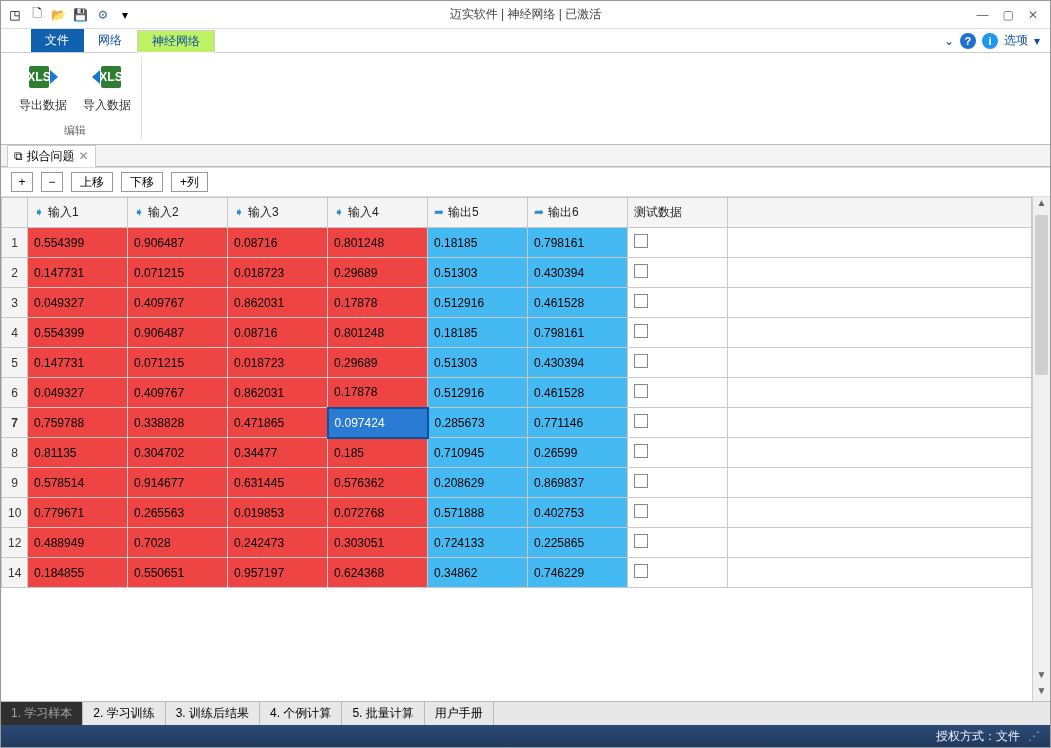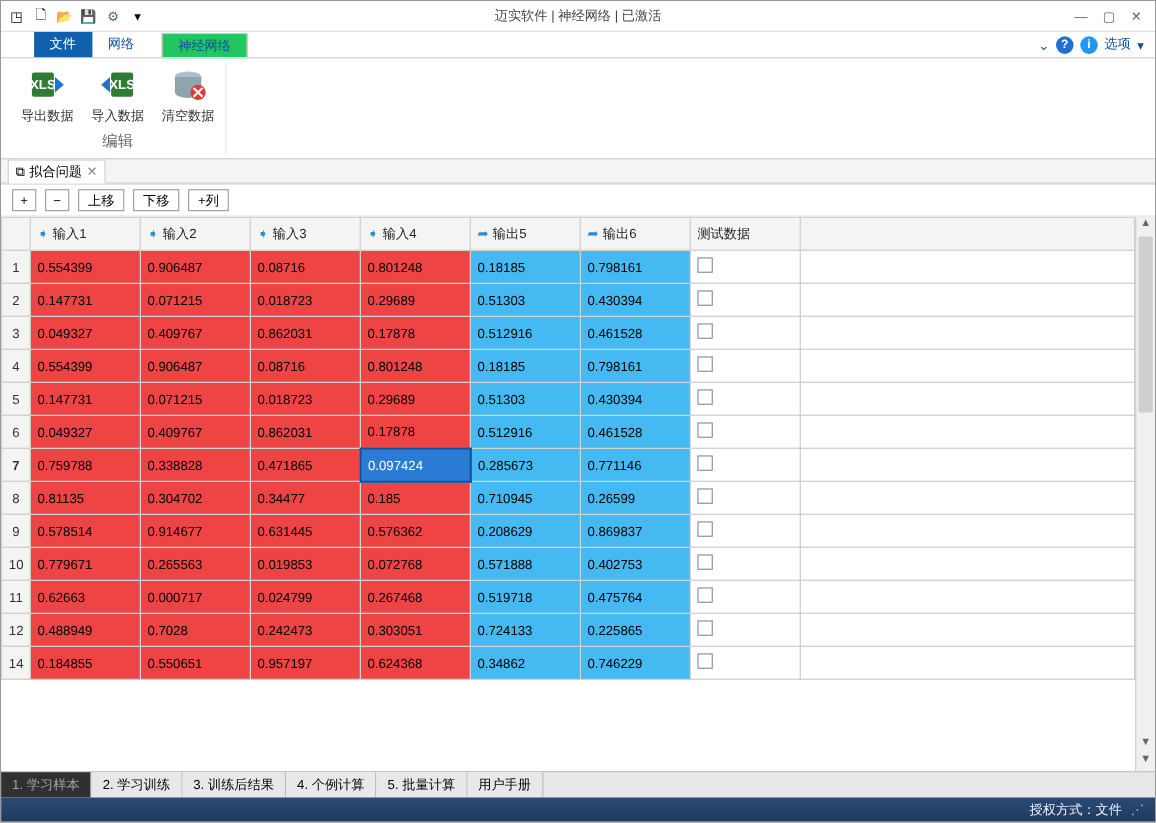--- a/index.html
+++ b/index.html
@@ -8,32 +8,32 @@
   .titlebar { height: 28px; background: #fff; display: flex; align-items: center; position: relative; border-bottom: 1px solid #ddd; }
   .titlebar .left-icons { display: flex; align-items: center; gap: 6px; padding-left: 6px; }
   .titlebar .title { position: absolute; left: 50%; transform: translateX(-50%); color: #444; }
   .titlebar .win-controls { margin-left: auto; display: flex; gap: 14px; padding-right: 12px; color: #666; }
   .titlebar .win-controls span { cursor: pointer; }
   .qat-icon { width: 16px; height: 16px; display: inline-flex; align-items: center; justify-content: center; font-size: 12px; }
   
   .ribbon-tabs { height: 24px; background: #fff; display: flex; align-items: stretch; border-bottom: 1px solid #ccc; position: relative; }
   .tab { padding: 0 14px; display: flex; align-items: center; color: #1050a0; cursor: pointer; border-right: 1px solid transparent; }
   .tab.active { background: #1060b0; color: #fff; margin-left: 30px; }
-  .tab.selected-sub { border: 1px solid #ccc; border-bottom: 1px solid #fff; background: #22c55e; position: relative; top: 1px; margin-left: 10px; }
+  .tab.selected-sub { border: 1px solid #ccc; border-bottom: 1px solid #fff; background: #bef264; position: relative; top: 1px; }
   .ribbon-tabs .right-icons { margin-left: auto; display: flex; align-items: center; gap: 6px; padding-right: 10px; color: #1050a0; }
   .info-ico { display:inline-flex;width:16px;height:16px;border-radius:50%;background:#2196f3;color:#fff;align-items:center;justify-content:center;font-weight:bold;font-size:11px;}
   .help-ico { display:inline-flex;width:16px;height:16px;border-radius:50%;background:#2070d0;color:#fff;align-items:center;justify-content:center;font-weight:bold;font-size:11px;}
   
   .ribbon-body { height: 92px; background: #fff; display: flex; align-items: flex-start; padding: 4px 8px; border-bottom: 1px solid #bbb; }
   .ribbon-group { display: flex; flex-direction: column; align-items: center; height: 100%; border-right: 1px solid #e0e0e0; padding: 0 6px; }
   .ribbon-group .items { display: flex; gap: 8px; flex: 1; }
   .ribbon-btn { display: flex; flex-direction: column; align-items: center; gap: 2px; padding: 2px 4px; cursor: pointer; }
   .ribbon-btn .bicon { width: 36px; height: 36px; border-radius: 4px; display:flex;align-items:center;justify-content:center;text-decoration:underline; }
   .ribbon-btn .lbl { color: #333; }
-  .ribbon-group .grplabel { color: #666; font-size: 14px; padding-bottom: 2px; }
+  .ribbon-group .grplabel { color: #666; font-size: 11px; padding-bottom: 2px; }
   
   .doc-tabs { height: 22px; background: #f4f4f4; display: flex; align-items: center; padding-left: 6px; border-bottom: 1px solid #bbb; gap: 6px; }
   .doc-tab { display: flex; align-items: center; gap: 4px; padding: 2px 6px; background: #fff; border: 1px solid #ccc; border-bottom: none; }
   .doc-tab .close { color: #888; cursor: pointer; }
   
   .tool-row { height: 30px; background: #fff; display: flex; align-items: center; gap: 8px; padding-left: 10px; border-bottom: 1px solid #ddd; border-top: 1px solid #ddd;}
   .tool-row button { height: 20px; padding: 0 8px; background: #fff; border: 1px solid #999; cursor: pointer; font-size: 12px; }
   .tool-row button.small { width: 22px; padding: 0; }
   
   .table-wrap { flex: 1; overflow: hidden; position: relative; background: #fff; display: flex; }
@@ -114,31 +114,20 @@
       <div class="ribbon-btn">
         <div class="bicon">
           <svg width="34" height="34" viewBox="0 0 34 34">
               <rect x="11" y="6" width="20" height="22" rx="2" fill="#2e7d32"></rect>
               <text x="21" y="21" text-anchor="middle" fill="#fff" font-size="9" font-weight="bold">XLS</text>
               <path d="M10 10 L2 17 L10 24" fill="#1976d2"></path>
             </svg>
         </div>
         <div class="lbl">导入数据</div>
       </div>
-      <div class="ribbon-btn">
-        <div class="bicon">
-          <svg width="34" height="34" viewBox="0 0 34 34">
-              <ellipse cx="17" cy="10" rx="12" ry="5" fill="#b0bec5"></ellipse>
-              <path d="M5 10 L5 24 A12 5 0 0 0 29 24 L29 10" fill="#90a4ae"></path>
-              <circle cx="26" cy="24" r="7" fill="#e53935"></circle>
-              <path d="M22 20 L30 28 M30 20 L22 28" stroke="#fff" stroke-width="2"></path>
-            </svg>
-        </div>
-        <div class="lbl">清空数据</div>
-      </div>
     </div>
     <div class="grplabel">编辑</div>
   </div>
 </div>
 
 <div class="doc-tabs">
   <div class="doc-tab">
     <span>⧉</span>
     <span>拟合问题</span>
     <span class="close">✕</span>
@@ -285,31 +274,20 @@
             <td class="in">0.779671</td>
             <td class="in">0.265563</td>
             <td class="in">0.019853</td>
             <td class="in">0.072768</td>
             <td class="out">0.571888</td>
             <td class="out">0.402753</td>
             <td class="test"><span class="checkbox"></span></td>
             <td></td>
           </tr>
           <tr>
-            <td class="rownum">11</td>
-            <td class="in">0.62663</td>
-            <td class="in">0.000717</td>
-            <td class="in">0.024799</td>
-            <td class="in">0.267468</td>
-            <td class="out">0.519718</td>
-            <td class="out">0.475764</td>
-            <td class="test"><span class="checkbox"></span></td>
-            <td></td>
-          </tr>
-          <tr>
             <td class="rownum">12</td>
             <td class="in">0.488949</td>
             <td class="in">0.7028</td>
             <td class="in">0.242473</td>
             <td class="in">0.303051</td>
             <td class="out">0.724133</td>
             <td class="out">0.225865</td>
             <td class="test"><span class="checkbox"></span></td>
             <td></td>
           </tr>

